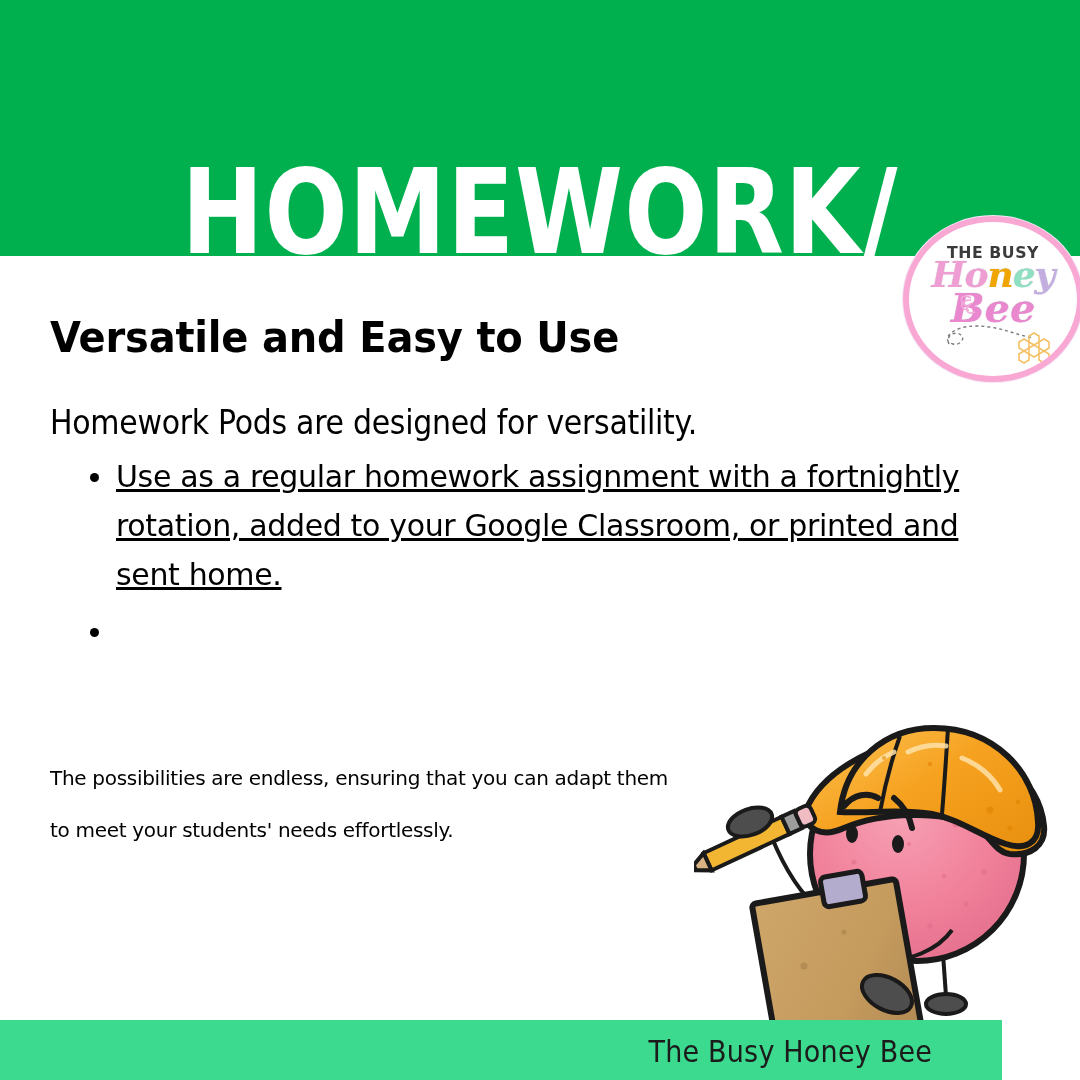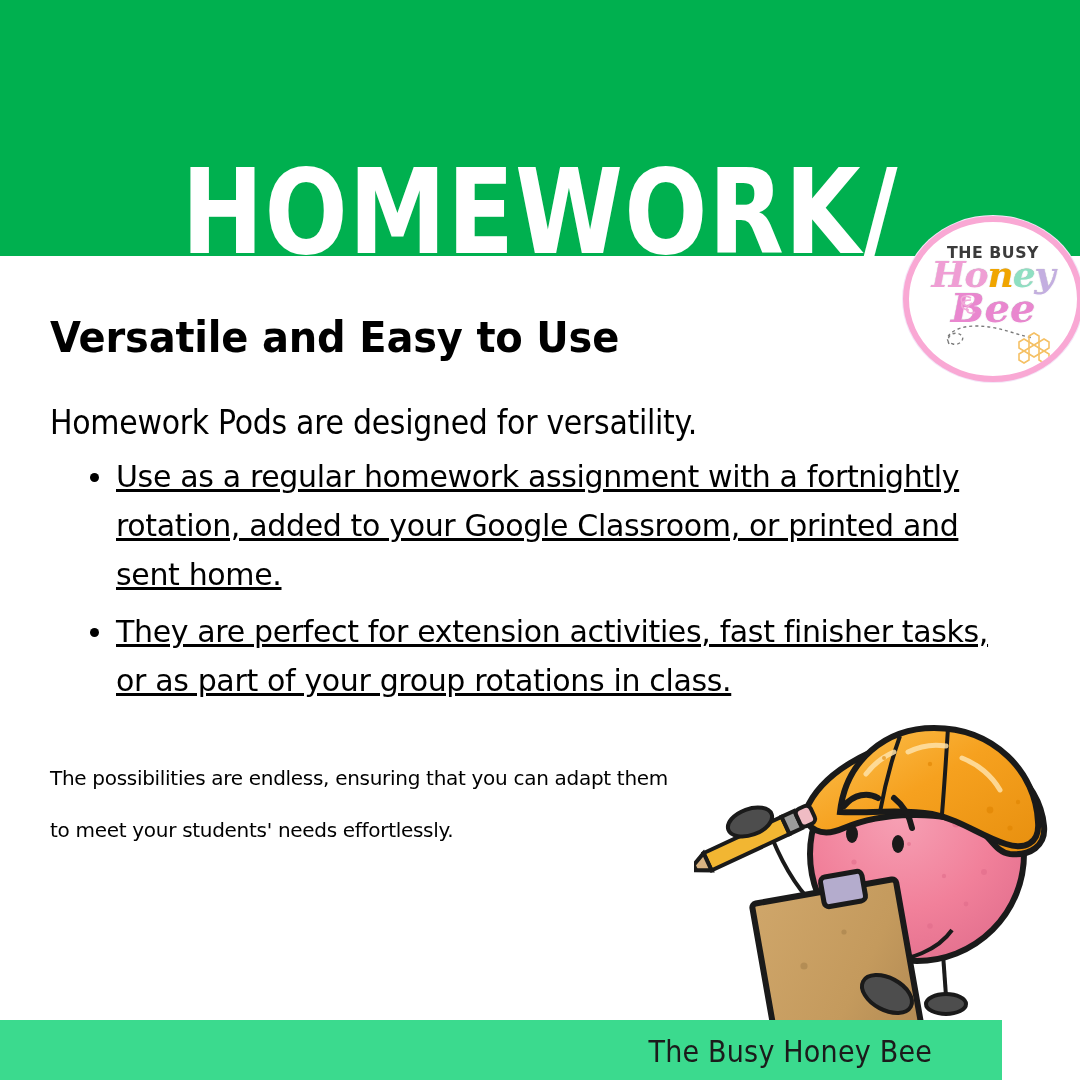--- a/index.html
+++ b/index.html
@@ -262,21 +262,20 @@
 
   <div class="intro-line">Homework Pods are designed for versatility.</div>
 
   <ul class="bullet-list">
     <li class="bullet-item">
       <span class="dot"></span>
       <span>Use as a regular homework assignment with a fortnightly rotation, added to your Google Classroom, or printed and sent home.</span>
     </li>
     <li class="bullet-item">
       <span class="dot"></span>
-      <span>They are perfect for extension activities, fast finisher tasks, or as part of your group rotations in class.</span>
     </li>
   </ul>
 
   <div class="closing-para">The possibilities are endless, ensuring that you can adapt them to meet your students' needs effortlessly.</div>
 
   <div class="character">
     <svg viewBox="0 0 380 332">
       <defs>
         <radialGradient id="bodyGrad" cx="42%" cy="32%" r="72%">
           <stop offset="0%" stop-color="#f6a0b4"></stop>

